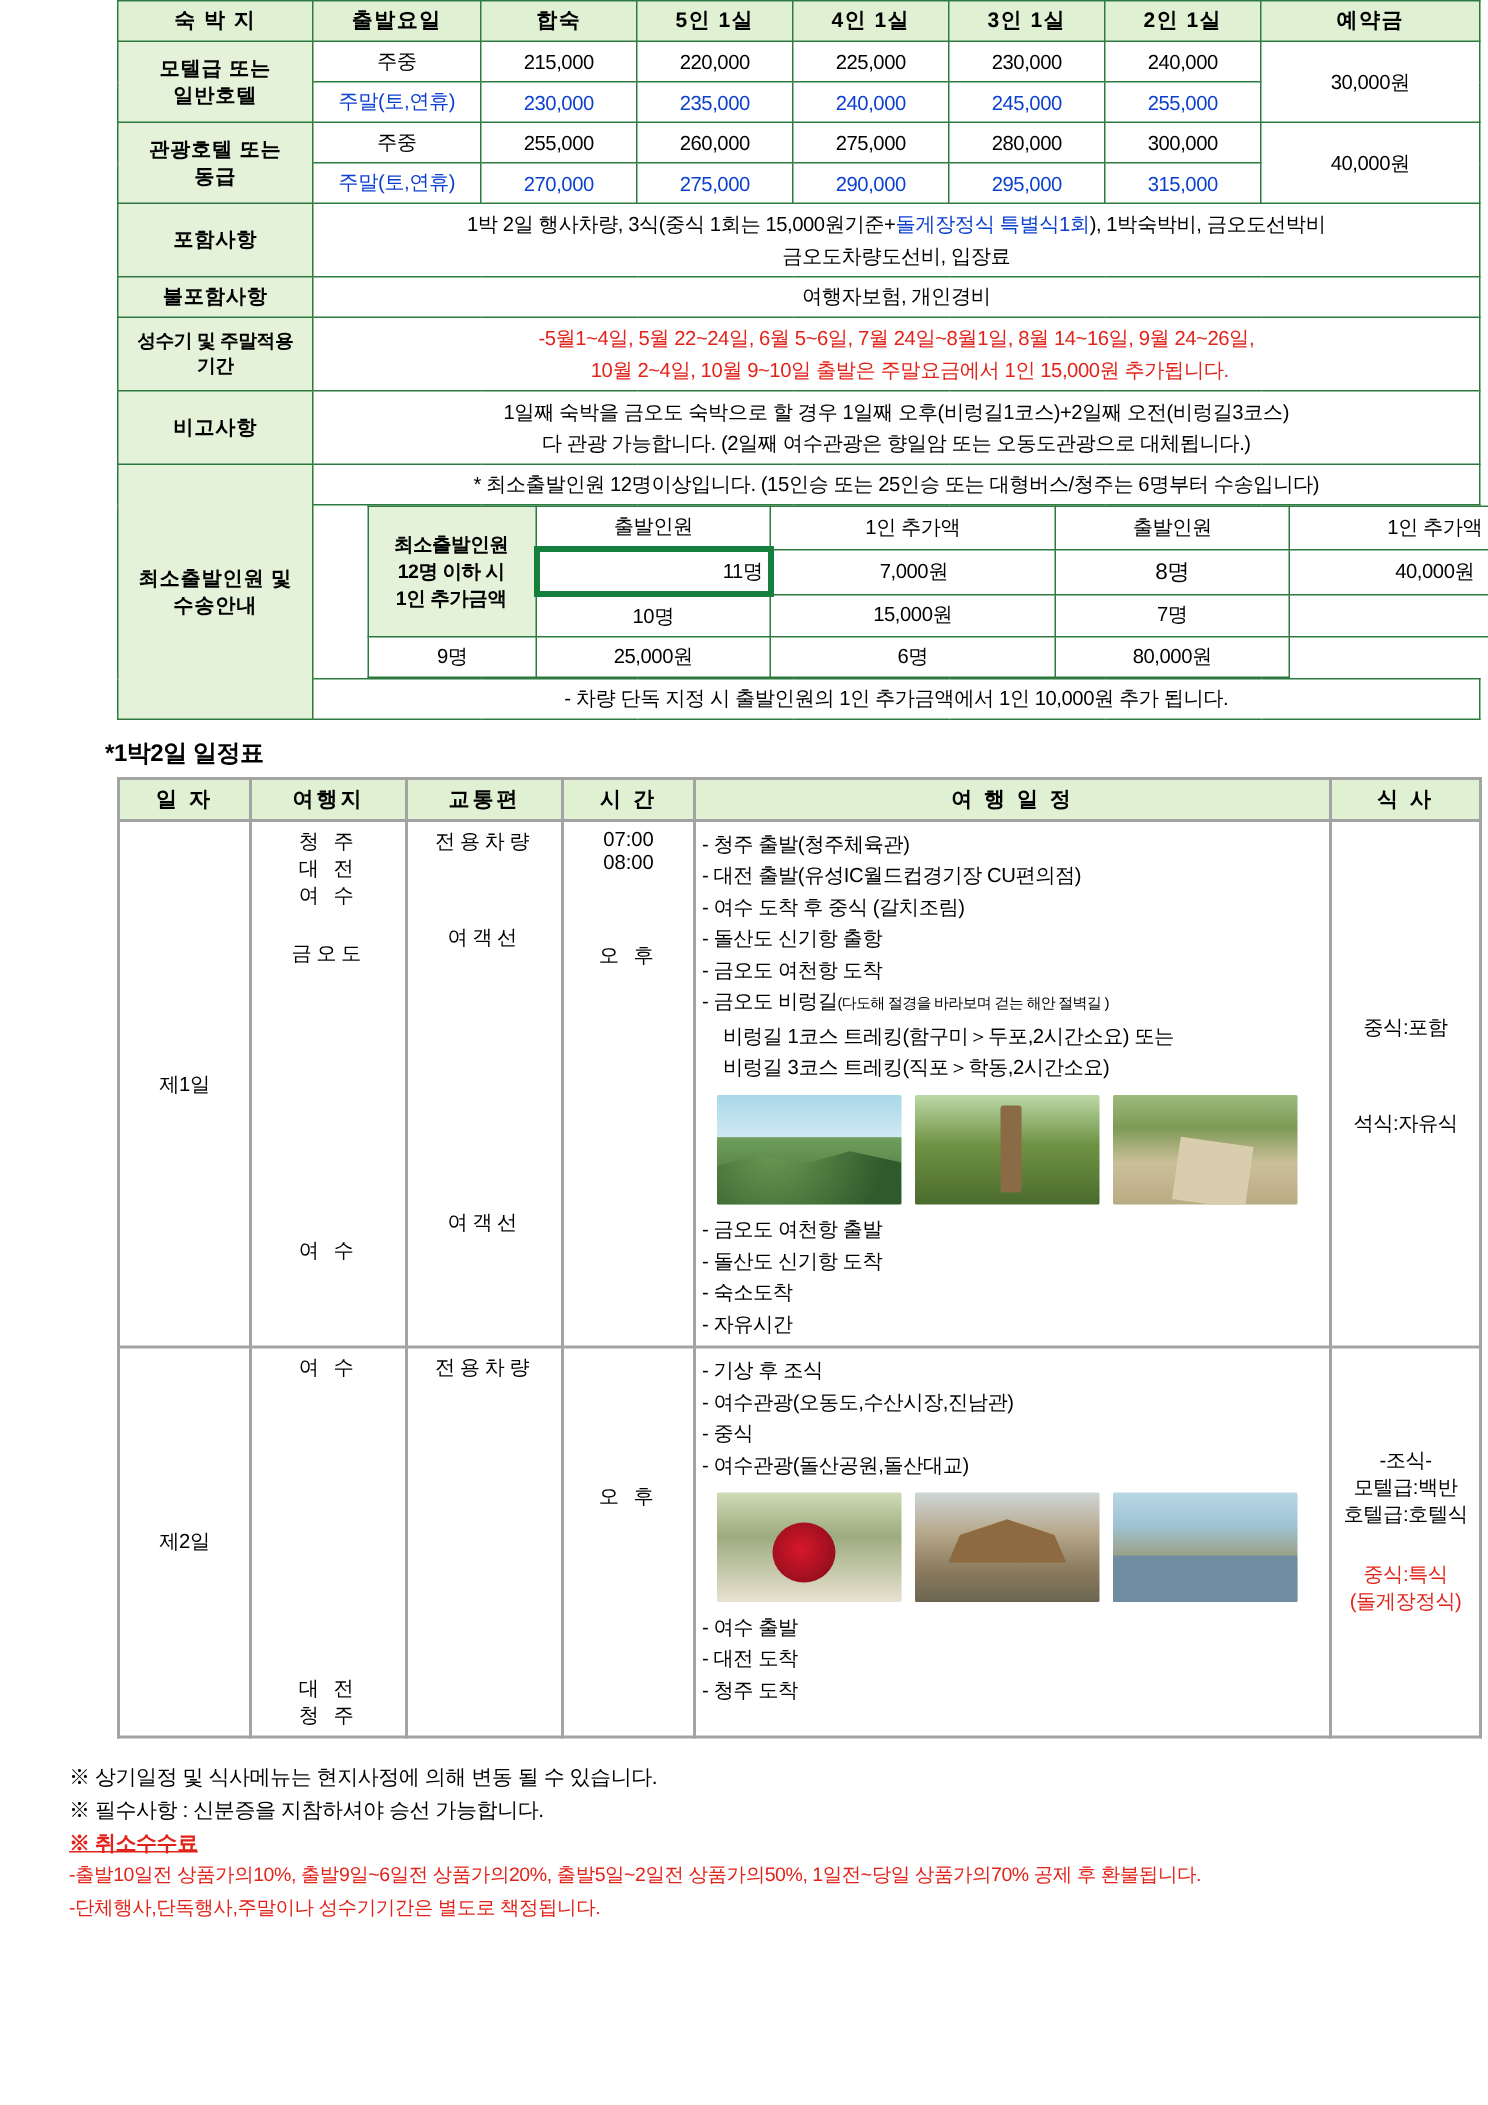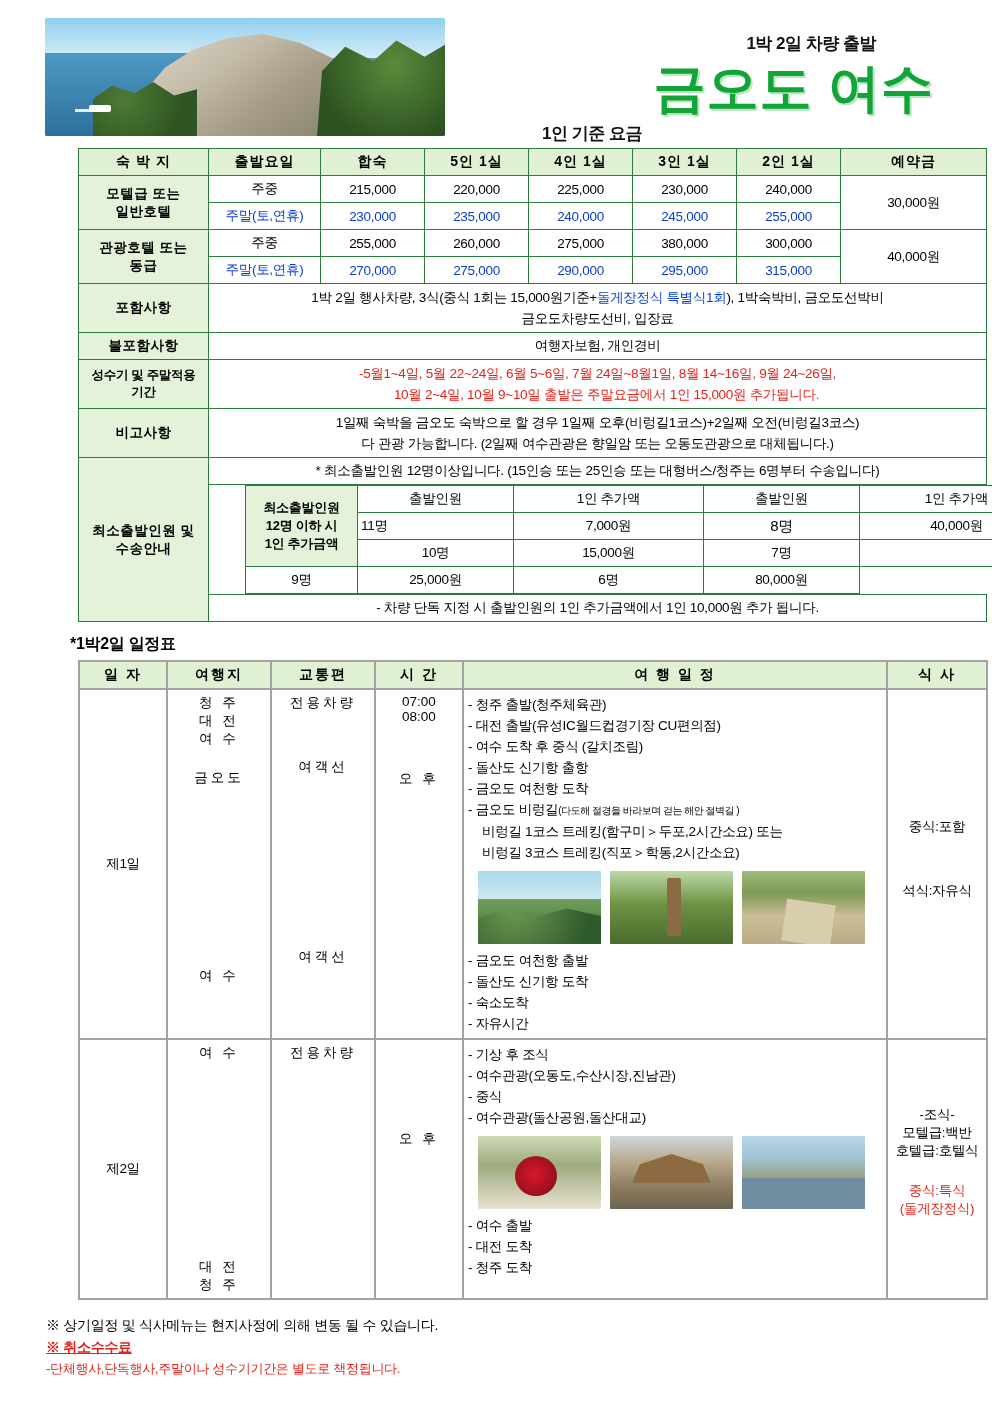--- a/index.html
+++ b/index.html
@@ -256,36 +256,20 @@
   }
   .notes .line-red { color: #e2231a; }
   .notes .underline-red { color: #e2231a; text-decoration: underline; font-weight: bold; }
   .notes .sm { font-size: 13px; }
 </style>
 </head>
 <body>
 
 <div class="page">
 
-  <div class="header">
-    <div class="hero-photo">
-      <div class="sky"></div>
-      <div class="sea"></div>
-      <div class="cliff"></div>
-      <div class="trees-left"></div>
-      <div class="trees-right"></div>
-      <div class="boat"></div>
-    </div>
-    <div class="header-right">
-      <div class="orange-blob"></div>
-      <div class="sub-top">1박 2일 차량 출발</div>
-      <div class="main-title">금오도 여수</div>
-      <div class="sub-bottom">1인 기준 요금</div>
-    </div>
-  </div>
 
   <div class="price-table-wrap">
     <table class="price-table">
       <colgroup>
         <col style="width:130px">
         <col style="width:112px">
         <col style="width:104px">
         <col style="width:104px">
         <col style="width:104px">
         <col style="width:104px">
@@ -330,21 +314,21 @@
 
         <tr>
           <td class="label-cell" rowspan="2">
             <div>관광호텔 또는</div>
             <div>동급</div>
           </td>
           <td>주중</td>
           <td class="num">255,000</td>
           <td class="num">260,000</td>
           <td class="num">275,000</td>
-          <td class="num">380,000</td>
+          <td class="num">280,000</td>
           <td class="num">300,000</td>
           <td rowspan="2">40,000원</td>
         </tr>
         <tr>
           <td class="blue">주말(토,연휴)</td>
           <td class="num blue">270,000</td>
           <td class="num blue">275,000</td>
           <td class="num blue">290,000</td>
           <td class="num blue">295,000</td>
           <td class="num blue">315,000</td>
@@ -405,21 +389,21 @@
                   <div>최소출발인원</div>
                   <div>12명 이하 시</div>
                   <div>1인 추가금액</div>
                 </td>
                 <td style="border:1px solid #2c7a3f;text-align:center;font-size:13.5px;padding:3px">출발인원</td>
                 <td style="border:1px solid #2c7a3f;text-align:center;font-size:13.5px;padding:3px">1인 추가액</td>
                 <td style="border:1px solid #2c7a3f;text-align:center;font-size:13.5px;padding:3px">출발인원</td>
                 <td style="border:1px solid #2c7a3f;text-align:center;font-size:13.5px;padding:3px">1인 추가액</td>
               </tr>
               <tr>
-                <td style="border:1px solid #15803d;text-align:left;font-size:13.5px;padding:3px">11명</td>
+                <td style="border:4px solid #15803d;text-align:right;font-size:13.5px;padding:3px">11명</td>
                 <td style="border:1px solid #2c7a3f;text-align:center;font-size:13.5px;padding:3px">7,000원</td>
                 <td style="border:1px solid #2c7a3f;text-align:center;font-size:15px;padding:3px">8명</td>
                 <td style="border:1px solid #2c7a3f;text-align:center;font-size:13.5px;padding:3px">40,000원</td>
               </tr>
               <tr>
                 <td style="border:1px solid #2c7a3f;text-align:center;font-size:13.5px;padding:3px">10명</td>
                 <td style="border:1px solid #2c7a3f;text-align:center;font-size:13.5px;padding:3px">15,000원</td>
                 <td style="border:1px solid #2c7a3f;text-align:center;font-size:13.5px;padding:3px">7명</td>
                 <td style="border:1px solid #2c7a3f;text-align:right;font-size:13.5px;padding:3px">55,000원</td>
               </tr>
@@ -553,17 +537,19 @@
             <div class="red">중식:특식</div>
             <div class="red">(돌게장정식)</div>
           </td>
         </tr>
       </tbody>
     </table>
   </div>
 
   <div class="notes">
     <div>※  상기일정 및 식사메뉴는 현지사정에 의해 변동 될 수 있습니다.</div>
+    <div>※  필수사항 : 신분증을 지참하셔야 승선 가능합니다.</div>
     <div class="underline-red">※ 취소수수료</div>
+    <div class="line-red sm">-출발10일전 상품가의10%,  출발9일~6일전 상품가의20%,  출발5일~2일전 상품가의50%,  1일전~당일 상품가의70% 공제 후 환불됩니다.</div>
     <div class="line-red sm">-단체행사,단독행사,주말이나 성수기기간은 별도로 책정됩니다.</div>
   </div>
 
 </div>
 
 </body></html>

